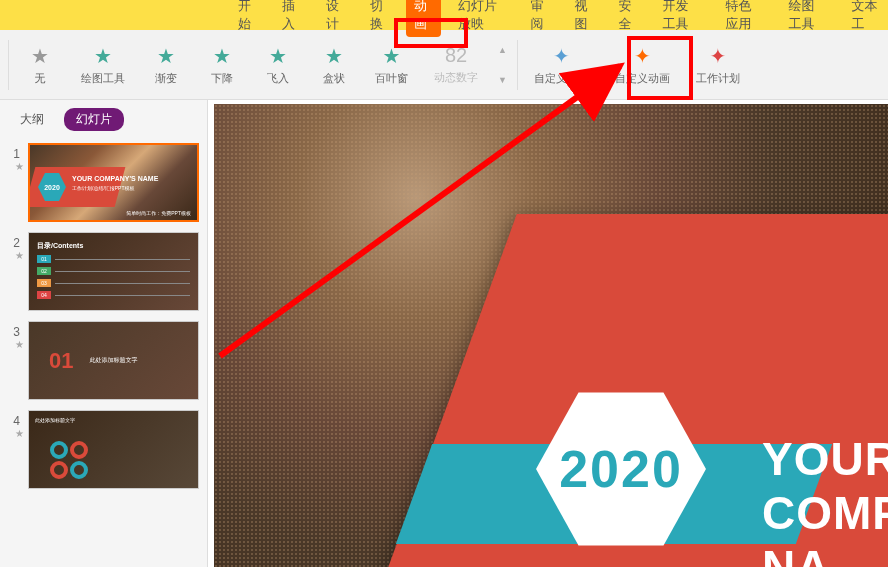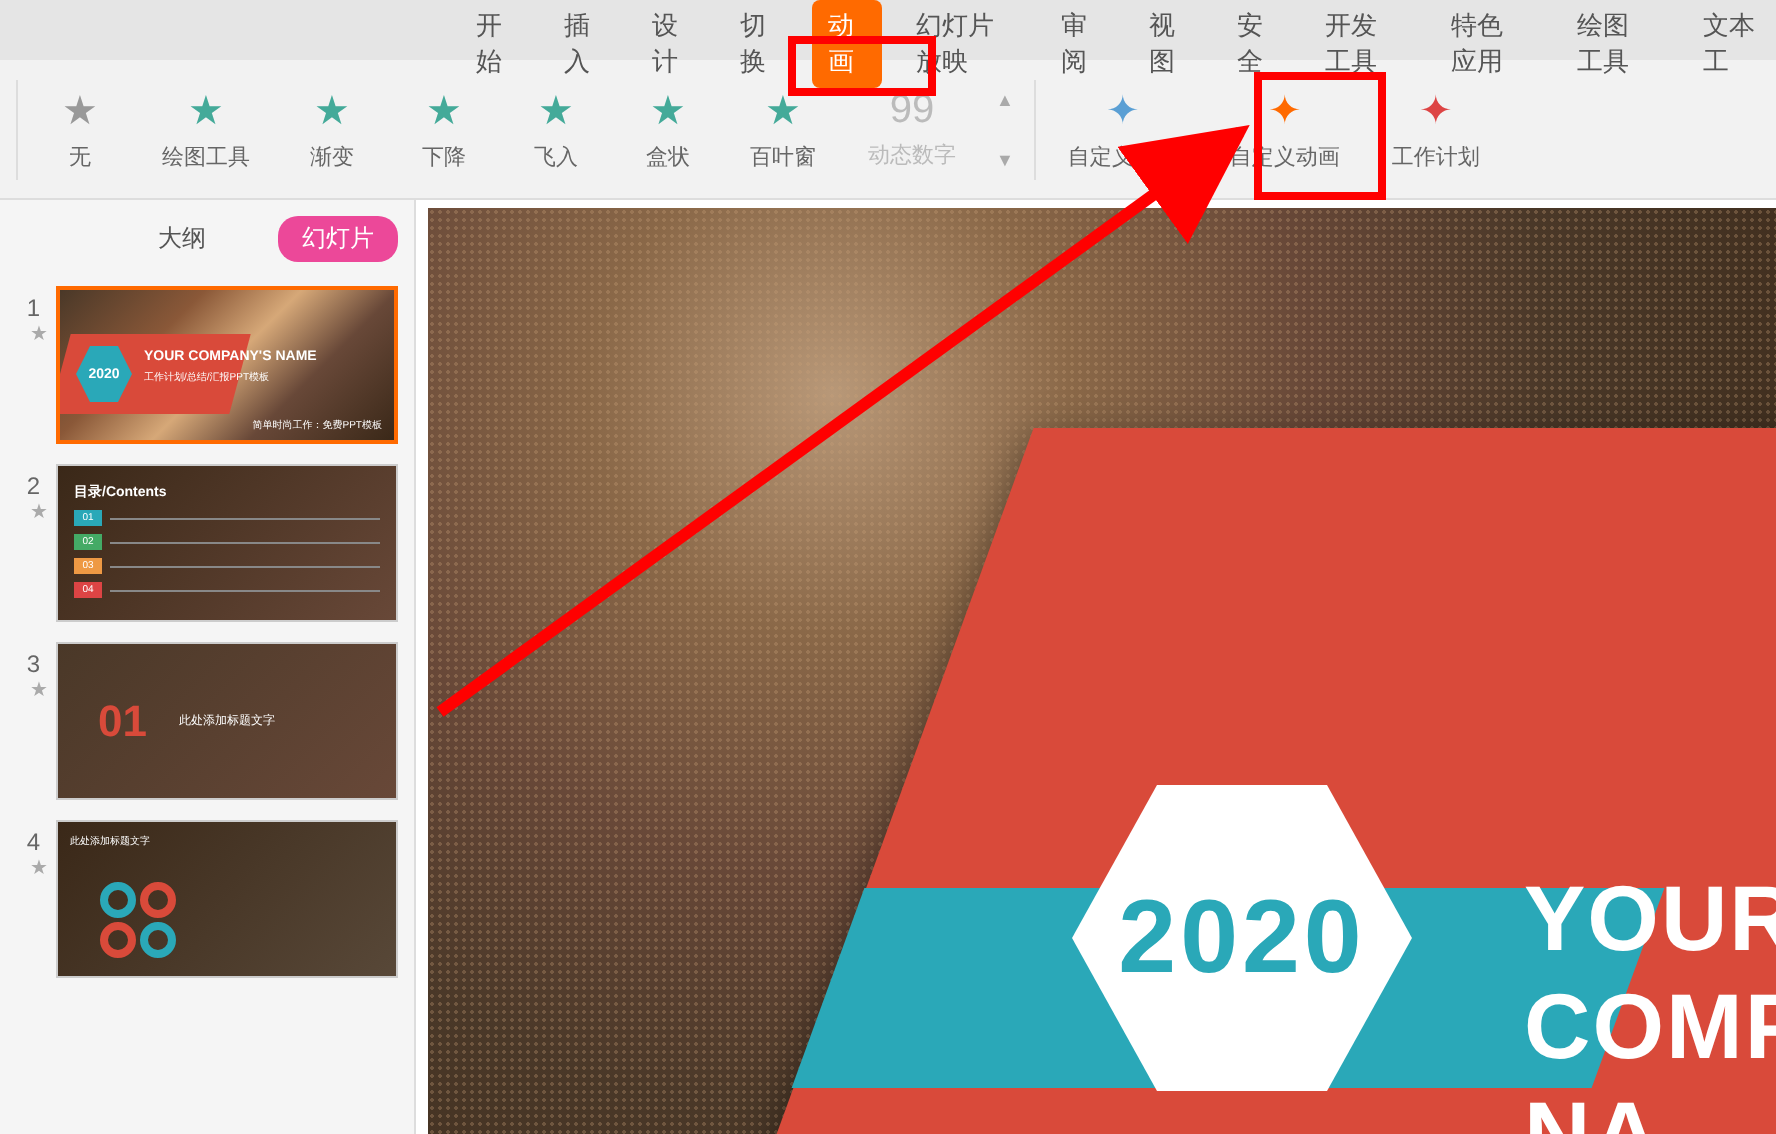--- a/index.html
+++ b/index.html
@@ -2,33 +2,33 @@
 <html><head>
 <meta charset="utf-8">
 <style>
 *{margin:0;padding:0;box-sizing:border-box;font-family:"Microsoft YaHei",sans-serif;}
 body{background:#fff;width:888px;height:567px;overflow:hidden;position:relative;}
 .topbar{height:28px;background:#f8f8f8;display:flex;align-items:center;padding-left:8px;border-bottom:1px solid #e8e8e8;}
 .file-btn{display:flex;align-items:center;color:#333;font-size:12px;margin-right:10px;cursor:pointer;}
 .file-btn svg{margin-right:2px;}
 .qat{display:flex;align-items:center;gap:10px;}
 .qat-icon{width:16px;height:16px;display:flex;align-items:center;justify-content:center;cursor:pointer;color:#666;}
-.tabs{height:30px;display:flex;align-items:flex-start;padding-left:230px;gap:9px;background:#e5e5e5;margin-top:-28px;position:relative;z-index:1;}
+.tabs{height:30px;display:flex;align-items:center;padding-left:230px;gap:9px;background:#fde047;margin-top:-28px;position:relative;z-index:1;}
 .tab{font-size:13px;color:#555;cursor:pointer;padding:4px 8px;}
 .tab.active{background:#ff6a00;color:#fff;border-radius:4px;}
 .ribbon{height:70px;background:#f2f2f2;border-bottom:1px solid #ddd;display:flex;align-items:center;padding:0 8px;gap:6px;}
 .ribbon-group{display:flex;flex-direction:column;align-items:center;justify-content:center;font-size:11px;color:#666;padding:4px 10px;cursor:pointer;min-width:50px;}
 .ribbon-group .g-icon{font-size:20px;margin-bottom:3px;}
 .ribbon-divider{width:1px;height:50px;background:#ddd;}
 .ribbon-group.disabled{color:#bbb;}
 .workspace{display:flex;height:calc(100% - 98px);}
 .sidebar{width:208px;background:#f5f5f5;border-right:1px solid #ddd;overflow-y:auto;}
-.side-tabs{display:flex;align-items:center;justify-content:flex-end;gap:24px;padding:8px;}
+.side-tabs{display:flex;align-items:center;justify-content:flex-start;gap:8px;padding:8px;}
 .side-tab{font-size:12px;padding:3px 12px;color:#555;cursor:pointer;}
-.side-tab.active{background:#ec4899;color:#fff;border-radius:10px;}
+.side-tab.active{background:#701a75;color:#fff;border-radius:10px;}
 .thumbs{padding:4px 8px;}
 .thumb-row{display:flex;align-items:flex-start;margin-bottom:10px;}
 .thumb-num{width:16px;font-size:12px;color:#666;text-align:right;padding-right:4px;padding-top:4px;}
 .thumb-star{font-size:10px;color:#aaa;text-align:right;width:16px;}
 .thumb-col{display:flex;flex-direction:column;align-items:flex-end;margin-right:4px;}
 .thumb{width:172px;height:79px;border:1px solid #ccc;position:relative;overflow:hidden;cursor:pointer;}
 .thumb.selected{border:2px solid #ff6a00;}
 .thumb-bg{width:100%;height:100%;background:linear-gradient(135deg,#4a3828 0%,#8a5838 30%,#d6a878 50%,#684838 70%,#3a2818 100%);position:relative;}
 .thumb1-shape{position:absolute;top:22px;left:0;width:90px;height:40px;background:#d94a3a;transform:skewX(-15deg);}
 .thumb1-hex{position:absolute;top:28px;left:8px;width:28px;height:28px;background:#2aa8b8;clip-path:polygon(25% 0,75% 0,100% 50%,75% 100%,25% 100%,0 50%);display:flex;align-items:center;justify-content:center;color:#fff;font-size:7px;font-weight:bold;}
@@ -151,21 +151,21 @@
     </div>
   <div class="ribbon-group">
       <div class="g-icon" style="color:#4a9">★</div>
       <span>盒状</span>
     </div>
   <div class="ribbon-group">
       <div class="g-icon" style="color:#4a9">★</div>
       <span>百叶窗</span>
     </div>
   <div class="ribbon-group disabled">
-      <div class="g-icon">99</div>
+      <div class="g-icon">82</div>
       <span>动态数字</span>
     </div>
   <div style="display:flex;flex-direction:column;justify-content:space-between;height:40px;color:#aaa;font-size:9px;margin:0 4px;">
       <div>▲</div>
       <div>▼</div>
     </div>
   <div class="ribbon-divider"></div>
   <div class="ribbon-group">
       <div class="g-icon" style="color:#5a9fd4">✦</div>
       <span>自定义动画</span>

